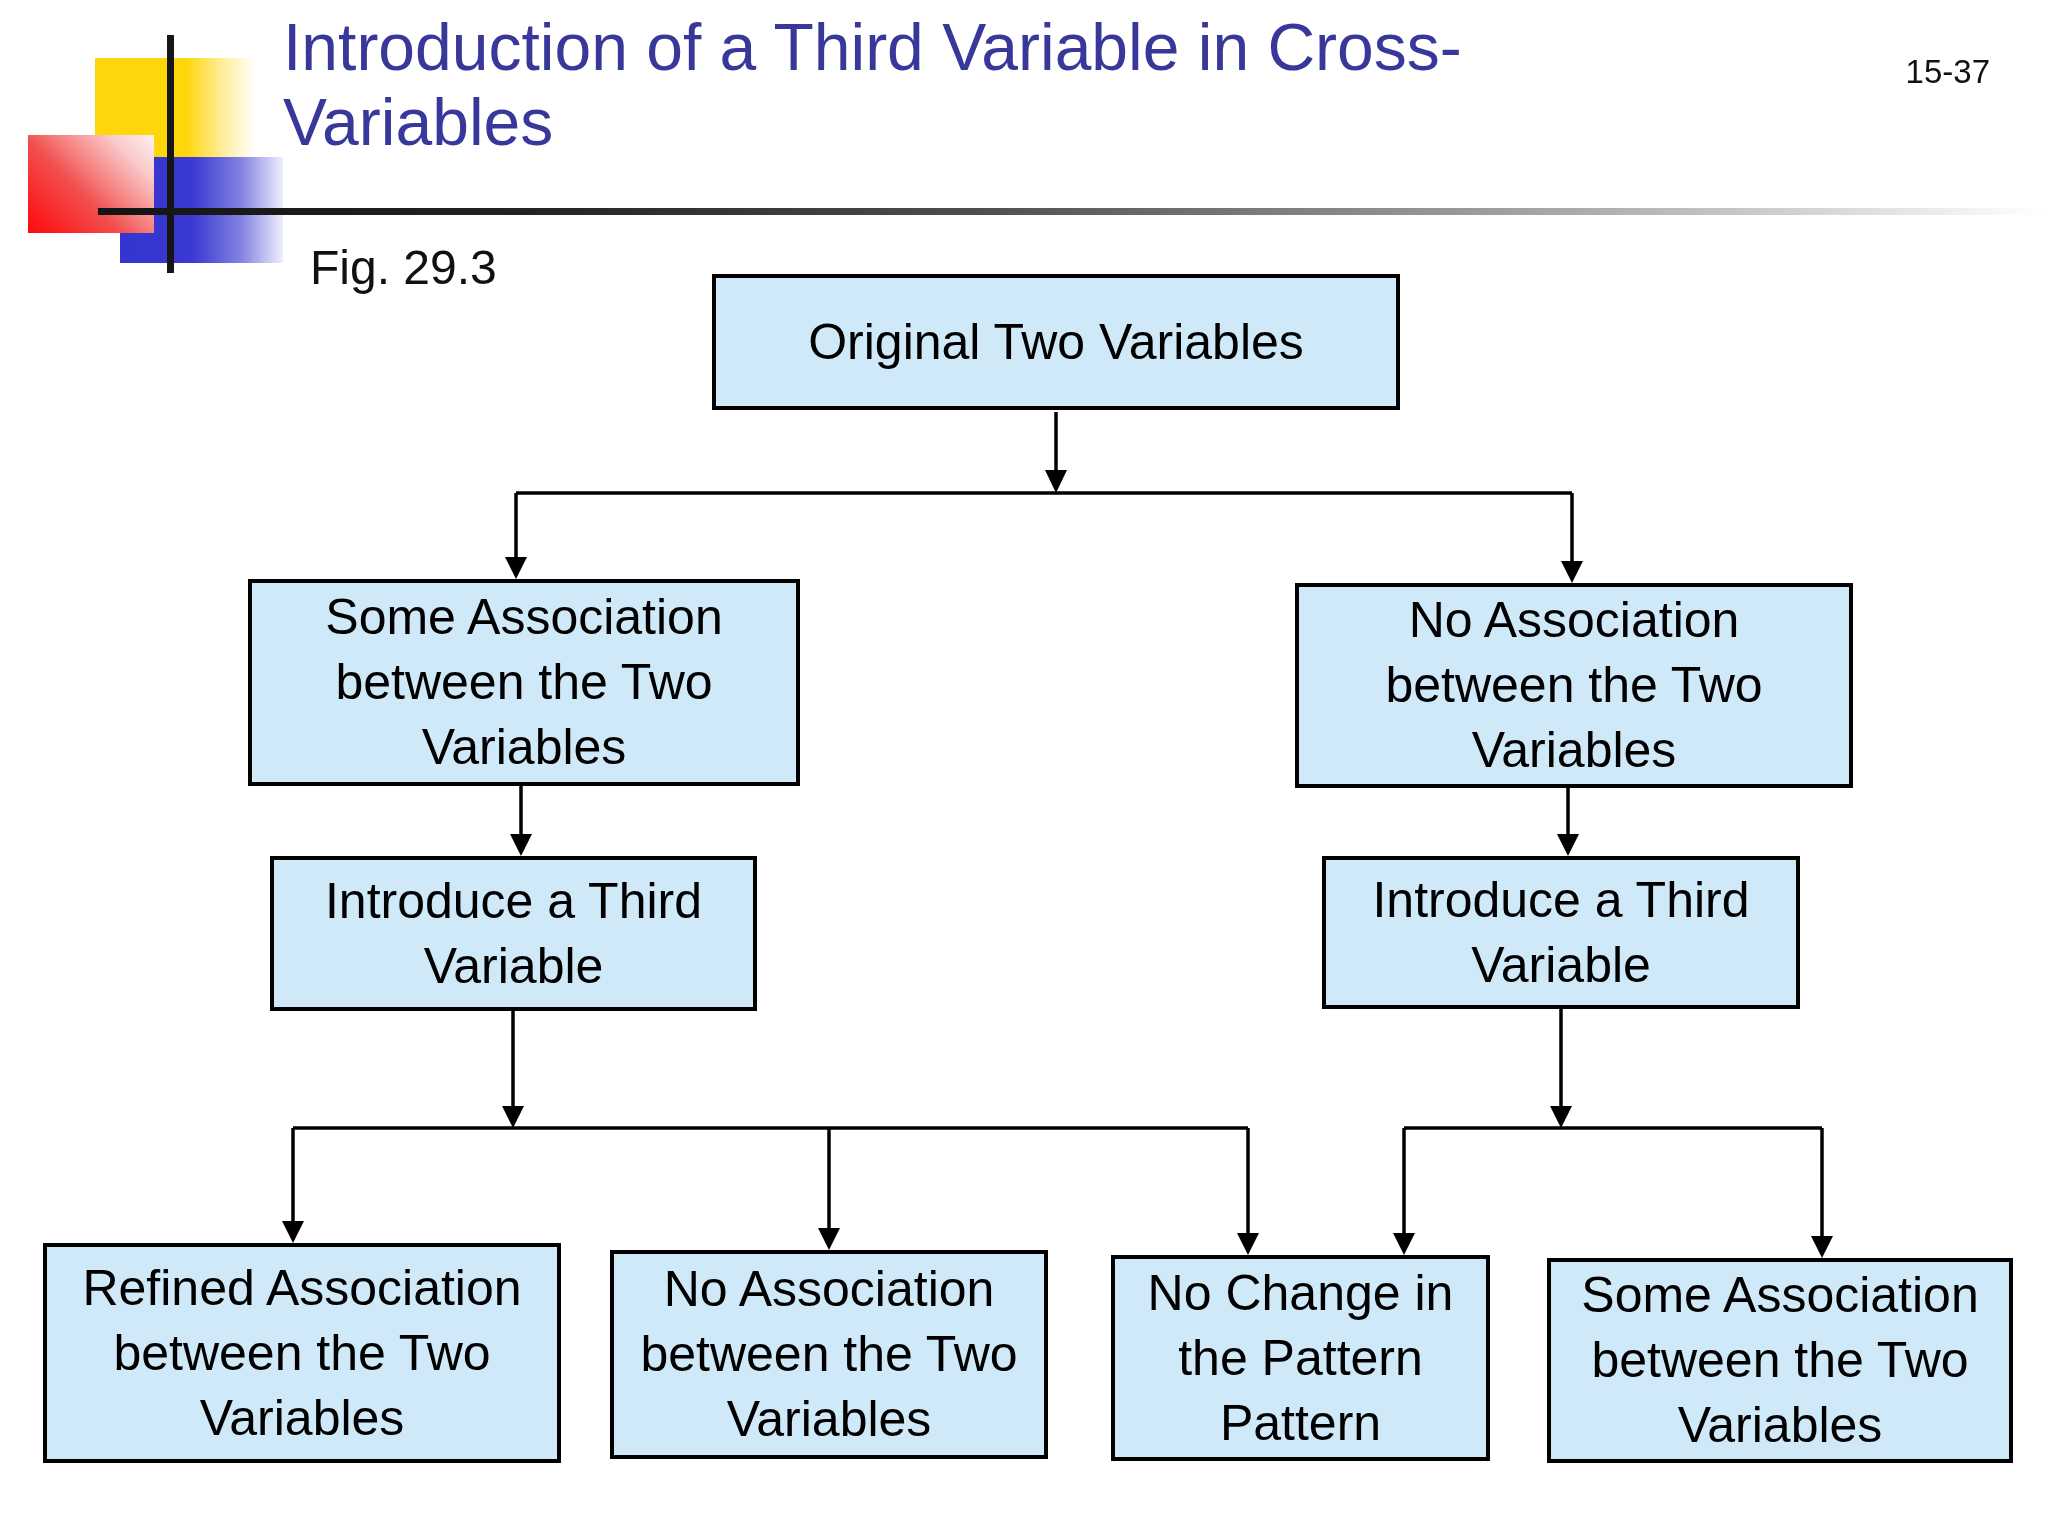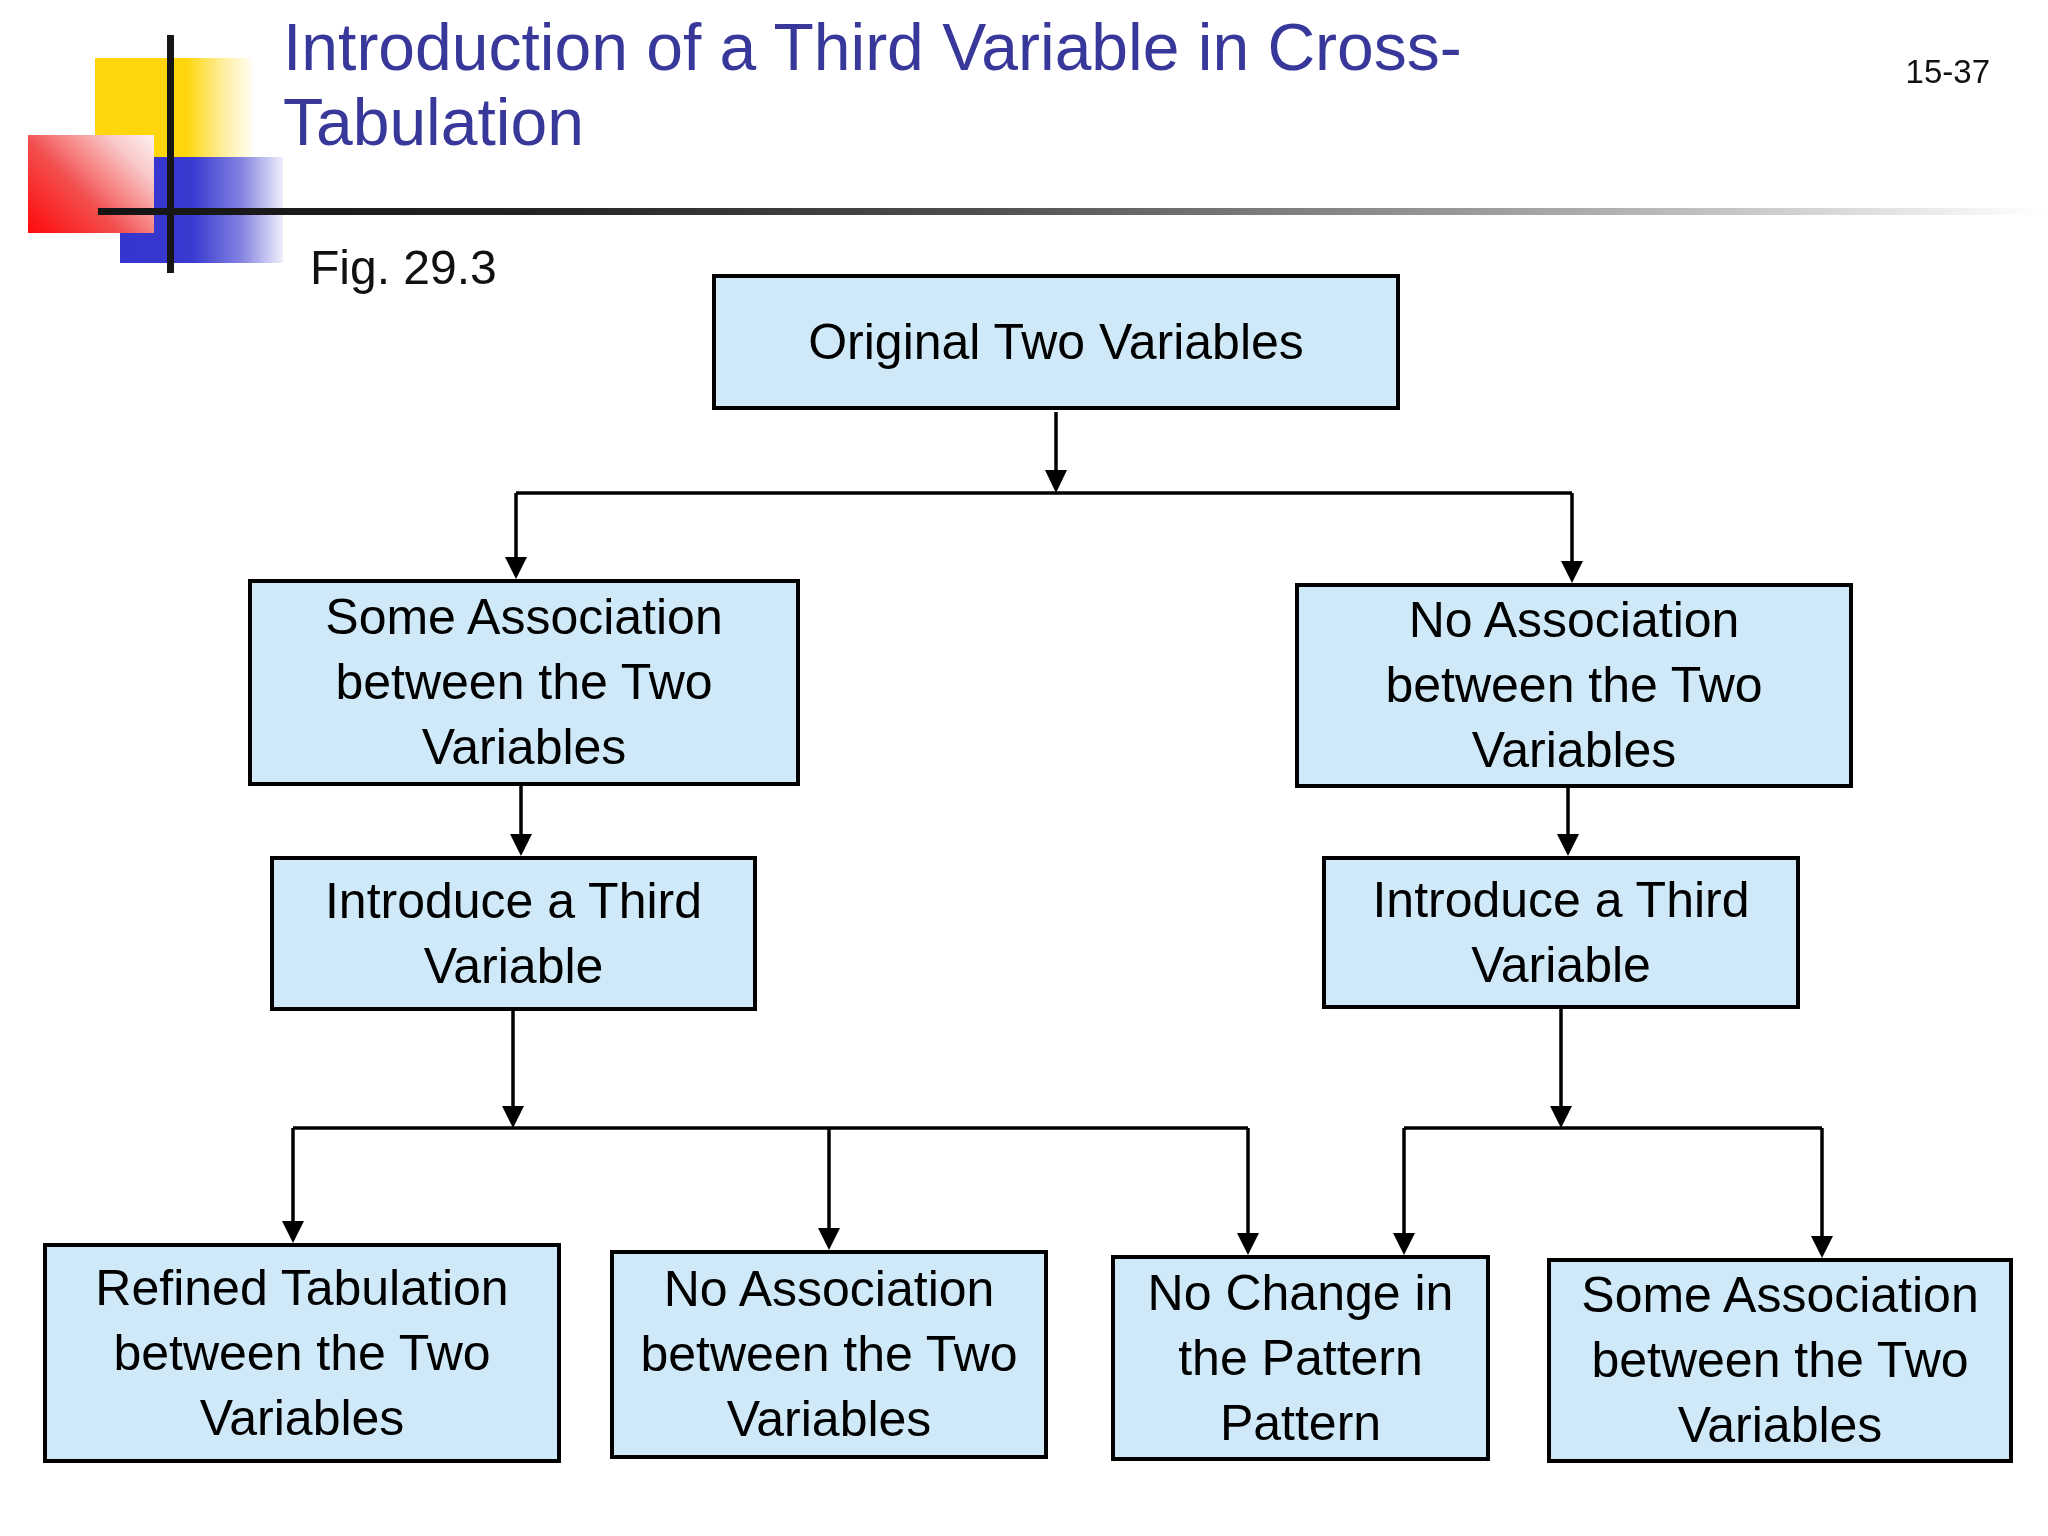--- a/index.html
+++ b/index.html
@@ -39,21 +39,21 @@
   <div>
     <div class="logo-sq logo-yellow"></div>
     <div class="logo-sq logo-blue"></div>
     <div class="logo-sq logo-red"></div>
     <div class="logo-vline"></div>
   </div>
   <div class="separator"></div>
 
   <div class="title">
     <div>Introduction of a Third Variable in Cross-</div>
-    <div>Tabulation</div>
+    <div>Variables</div>
   </div>
   <div class="page-number">15-37</div>
   <div class="fig-label">Fig. 29.3</div>
 
   <svg class="connectors" viewBox="0 0 2048 1536">
     <g>
       <path d="M1056 412 L1056 473"></path>
       <polygon points="1045,470 1067,470 1056,493"></polygon>
       <path d="M516 493 L1572 493"></path>
       <path d="M516 493 L516 559"></path>
@@ -105,21 +105,21 @@
 
   <div class="node" style="left:270px; top:856px; width:487px; height:155px;">
     <span>Introduce a Third Variable</span>
   </div>
 
   <div class="node" style="left:1322px; top:856px; width:478px; height:153px;">
     <span>Introduce a Third Variable</span>
   </div>
 
   <div class="node" style="left:43px; top:1243px; width:518px; height:220px;">
-    <span>Refined Tabulation between the Two Variables</span>
+    <span>Refined Association between the Two Variables</span>
   </div>
 
   <div class="node" style="left:610px; top:1250px; width:438px; height:209px;">
     <span>No Association between the Two Variables</span>
   </div>
 
   <div class="node" style="left:1111px; top:1255px; width:379px; height:206px;">
     <span>No Change in the Pattern Pattern</span>
   </div>
 

